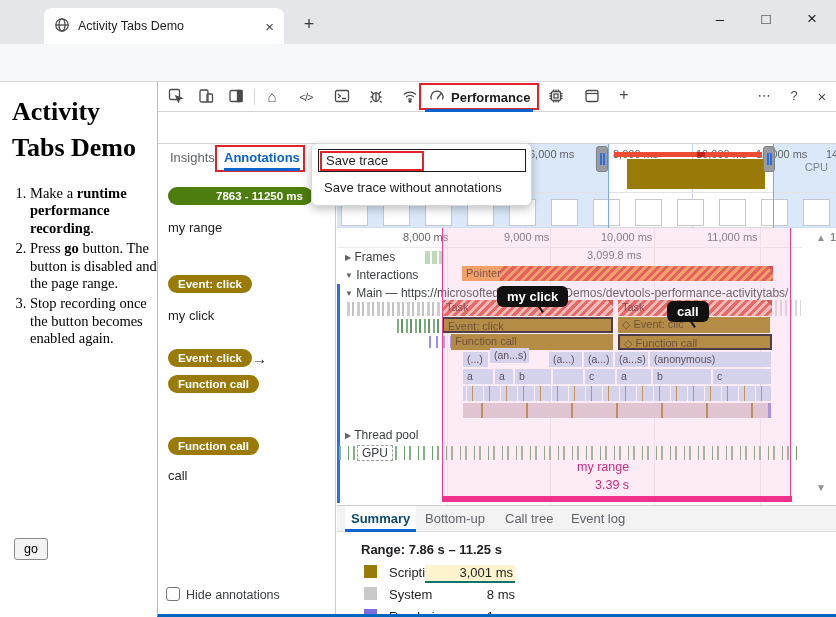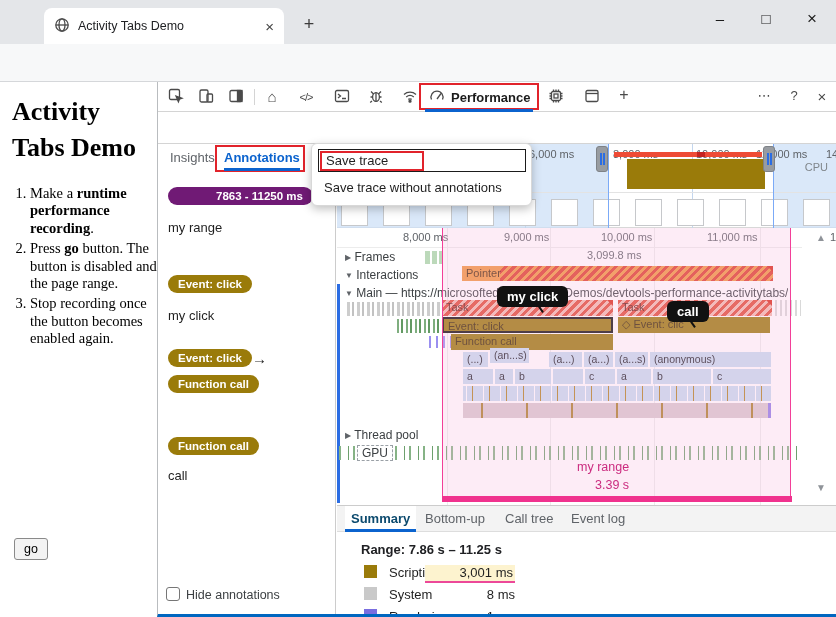--- a/index.html
+++ b/index.html
@@ -42,21 +42,21 @@
   .perfsel { position:absolute; left:267px; top:27px; width:108px; height:3px; background:#0b63ce; }
   .cb { width:14px; height:14px; border:1px solid #767676; border-radius:3px; background:#fff; display:inline-block; text-align:center; line-height:13px; font-size:11px; }
   .cb.on { background:#0b63ce; border-color:#0b63ce; color:#fff; }
   .origin { position:absolute; left:225px; top:39px; font-size:12.5px; color:#1b1b1b; }
 
   
   .dtbody { position:absolute; left:0; top:62px; width:678px; height:470px; }
   .sidebar { position:absolute; left:0; top:0; width:178px; height:470px; border-right:1px solid #ccc; background:#fff; }
   .stab { font-size:13px; color:#5f6368; }
   .pill { display:inline-block; border-radius:11px; padding:3px 10px; font-size:11.5px; font-weight:700; color:#fff; }
-  .pill.pink { background:#701a75;padding-left:48px; }
+  .pill.pink { background:#4d7c0f;padding-left:48px; }
   .pill.brown { background:#9a7b0a; }
   .alabel { font-size:13px; color:#1f1f1f; }
 
   
   .tl { position:absolute; left:179px; top:0; width:499px; height:470px; background:#fff; }
   .ovl-blue { background:rgba(205,224,247,.75); }
   .tick { position:absolute; font-size:11px; color:#5f6368; white-space:nowrap; }
   .grid { position:absolute; width:1px; background:#ececec; }
   .handle { position:absolute; top:2px; width:12px; height:26px; background:#989ca1; border-radius:3px; border:1px solid #7e8287; }
   .handle i { display:block; width:5px; height:12px; margin:6px auto 0; border-left:2px solid #2b6de3; border-right:2px solid #2b6de3; }
@@ -327,20 +327,23 @@
           <div class="ebar outline" style="left:105px;top:89px;width:171px;">
               <span class="barlbl">Event: click</span>
             </div>
           <div class="ebar" style="left:281px;top:89px;width:152px;">
               <span class="barlbl"><span>◇</span> <span>Event: clic</span></span>
             </div>
 
           <div class="ebar" style="left:114px;top:106px;width:162px;">
               <span class="barlbl">Function call</span>
             </div>
+          <div class="ebar outline" style="left:281px;top:106px;width:154px;">
+              <span class="barlbl"><span>◇</span> <span>Function call</span></span>
+            </div>
 
           <div class="tip" style="left:160px;top:58px;">my click</div>
           <div class="tip" style="left:330px;top:73px;">call</div>
 
           <div class="fbox" style="left:126px;top:124px;width:25px;">(...)</div>
           <div class="fbox" style="left:153px;top:120px;width:39px;">(an...s)</div>
           <div class="fbox" style="left:212px;top:124px;width:33px;">(a...)</div>
           <div class="fbox" style="left:247px;top:124px;width:29px;">(a...)</div>
           <div class="fbox" style="left:278px;top:124px;width:33px;">(a...s)</div>
           <div class="fbox" style="left:313px;top:124px;width:121px;">(anonymous)</div>
@@ -376,21 +379,21 @@
           <span class="btb sel" style="left:8px;">Summary</span>
           <span class="btb" style="left:82px;">Bottom-up</span>
           <span class="btb" style="left:162px;">Call tree</span>
           <span class="btb" style="left:228px;">Event log</span>
         </div>
 
         <div class="abs" style="left:0;top:388px;width:570px;height:82px;background:#fff;overflow:hidden;">
           <span class="abs" style="left:24px;top:10px;font-size:13px;font-weight:700;">Range: 7.86 s – 11.25 s</span>
           <div class="sw" style="left:27px;top:33px;background:#9a7b0a;"></div>
           <span class="legname" style="left:52px;top:33px;">Scripting</span>
-          <span class="legval" style="left:88px;top:33px;background:#fdf3cf;border-bottom:2px solid #ec4899;padding:0 2px 1px 0;">3,001 ms</span>
+          <span class="legval" style="left:88px;top:33px;background:#fdf3cf;border-bottom:2px solid #0f766e;padding:0 2px 1px 0;">3,001 ms</span>
           <div class="sw" style="left:27px;top:55px;background:#c9c9c9;"></div>
           <span class="legname" style="left:52px;top:55px;">System</span>
           <span class="legval" style="left:88px;top:55px;">8 ms</span>
           <div class="sw" style="left:27px;top:77px;background:#7a6ee0;"></div>
           <span class="legname" style="left:52px;top:77px;">Rendering</span>
           <span class="legval" style="left:88px;top:77px;">1 ms</span>
           <span class="scroll" style="right:10px;top:8px;">▲</span>
           <div class="abs" style="right:9px;top:20px;width:8px;height:26px;border-radius:4px;background:#8f9399;"></div>
           <span class="scroll" style="right:10px;top:64px;">▼</span>
         </div>

